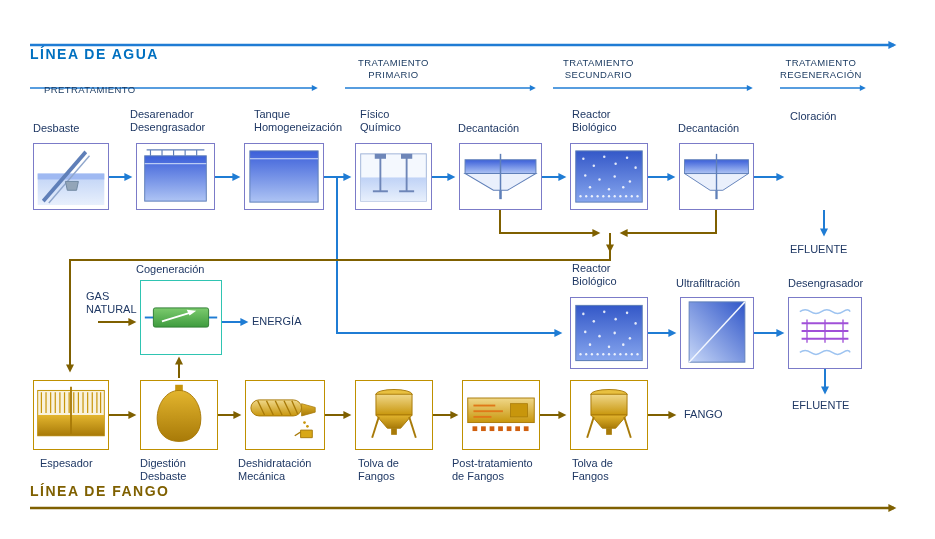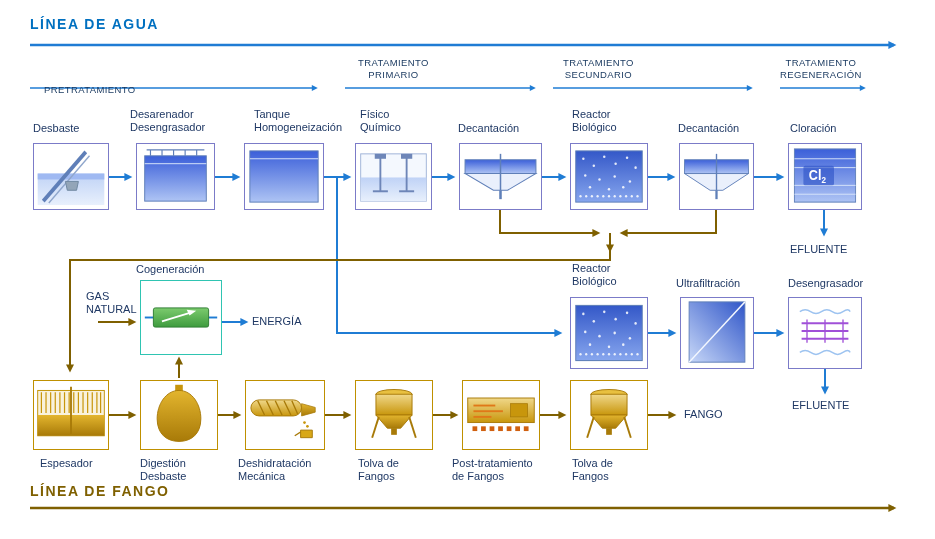--- a/index.html
+++ b/index.html
@@ -7,21 +7,21 @@
     position:relative;width:935px;height:539px;background:#ffffff;
     font-family:"Liberation Sans",sans-serif;overflow:hidden;
   }
   #connectors{position:absolute;left:0;top:0;width:935px;height:539px;}
   .lbl{
     position:absolute;font-size:11px;line-height:1.22;color:#1F3864;
     white-space:pre-line;
   }
   .phase{font-size:9.5px;letter-spacing:.4px;color:#17375E;text-align:center;}
   .title{position:absolute;font-size:14px;font-weight:bold;letter-spacing:1.5px;}
-  .title.water{color:#0070C0;}
+  .title.water{color:#0070C0;margin-top:30px;}
   .title.sludge{color:#7F6000;}
   .box{
     position:absolute;background:#fff;border:1.5px solid #7B7BC8;
     box-sizing:border-box;
   }
   .box.gold{border-color:#BF9000;}
   .box.teal{border-color:#2FC4B2;}
   .box svg{width:100%;height:100%;display:block;}
 </style>
 </head>
@@ -123,21 +123,21 @@
   <div class="lbl" style="left:130px;top:108px">Desarenador
 Desengrasador</div>
   <div class="lbl" style="left:254px;top:108px">Tanque
 Homogeneización</div>
   <div class="lbl" style="left:360px;top:108px">Físico
 Químico</div>
   <div class="lbl" style="left:458px;top:122px">Decantación</div>
   <div class="lbl" style="left:572px;top:108px">Reactor
 Biológico</div>
   <div class="lbl" style="left:678px;top:122px">Decantación</div>
-  <div class="lbl" style="left:790px;top:122px">Cloración</div>
+  <div class="lbl" style="left:790px;top:110px">Cloración</div>
 
   <div class="box" style="left:33px;top:143px;width:76px;height:67px">
     <svg viewBox="0 0 80 66" preserveAspectRatio="none">
       <rect x="4" y="30" width="72" height="32" fill="url(#gWaterLight)"></rect>
       <rect x="4" y="30" width="72" height="6" fill="#9FB9F2"></rect>
       <line x1="10" y1="58" x2="56" y2="8" stroke="#5F7FB8" stroke-width="4"></line>
       <line x1="16" y1="60" x2="60" y2="12" stroke="#8FA6CC" stroke-width="1.5"></line>
       <path d="M34,38 h14 l-2,9 h-10 z" fill="#93A5B8" stroke="#6E86A0" stroke-width="1"></path>
     </svg>
   </div>
@@ -215,33 +215,20 @@
 
   <div class="box" style="left:679px;top:143px;width:75px;height:67px">
     <svg viewBox="0 0 80 66" preserveAspectRatio="none">
       <rect x="5" y="16" width="70" height="14" fill="url(#gBlueTank)" stroke="#5F7FB8" stroke-width="1"></rect>
       <polygon points="5,30 75,30 47,47 33,47" fill="#EAF0FC" stroke="#5F7FB8" stroke-width="1"></polygon>
       <line x1="40" y1="10" x2="40" y2="47" stroke="#5F7FB8" stroke-width="1.5"></line>
       <line x1="40" y1="47" x2="40" y2="56" stroke="#5F7FB8" stroke-width="2.5"></line>
     </svg>
   </div>
 
-  <div class="box" style="left:788px;top:143px;width:74px;height:67px">
-    <svg viewBox="0 0 80 66" preserveAspectRatio="none">
-      <rect x="6" y="5" width="68" height="54" fill="url(#gBlueTank)" stroke="#5F7FB8" stroke-width="1"></rect>
-      <g stroke="#D8E4FA" stroke-width="1">
-        <line x1="6" y1="15" x2="74" y2="15"></line>
-          <line x1="6" y1="24" x2="74" y2="24"></line>
-        <line x1="6" y1="42" x2="74" y2="42"></line>
-          <line x1="6" y1="51" x2="74" y2="51"></line>
-      </g>
-      <rect x="16" y="22" width="34" height="20" rx="2" fill="#2F55C8" opacity="0.65"></rect>
-      <text x="22" y="37" font-family="Liberation Sans, sans-serif" font-size="14" font-weight="bold" fill="#FFFFFF"><tspan>Cl</tspan><tspan font-size="9" dy="3">2</tspan></text>
-    </svg>
-  </div>
 
   <div class="lbl" style="left:790px;top:243px">EFLUENTE</div>
   <div class="lbl" style="left:792px;top:399px">EFLUENTE</div>
   <div class="lbl" style="left:684px;top:408px">FANGO</div>
 
   <div class="lbl" style="left:136px;top:263px">Cogeneración</div>
   <div class="lbl" style="left:86px;top:290px">GAS
 NATURAL</div>
   <div class="lbl" style="left:252px;top:315px">ENERGÍA</div>
 

